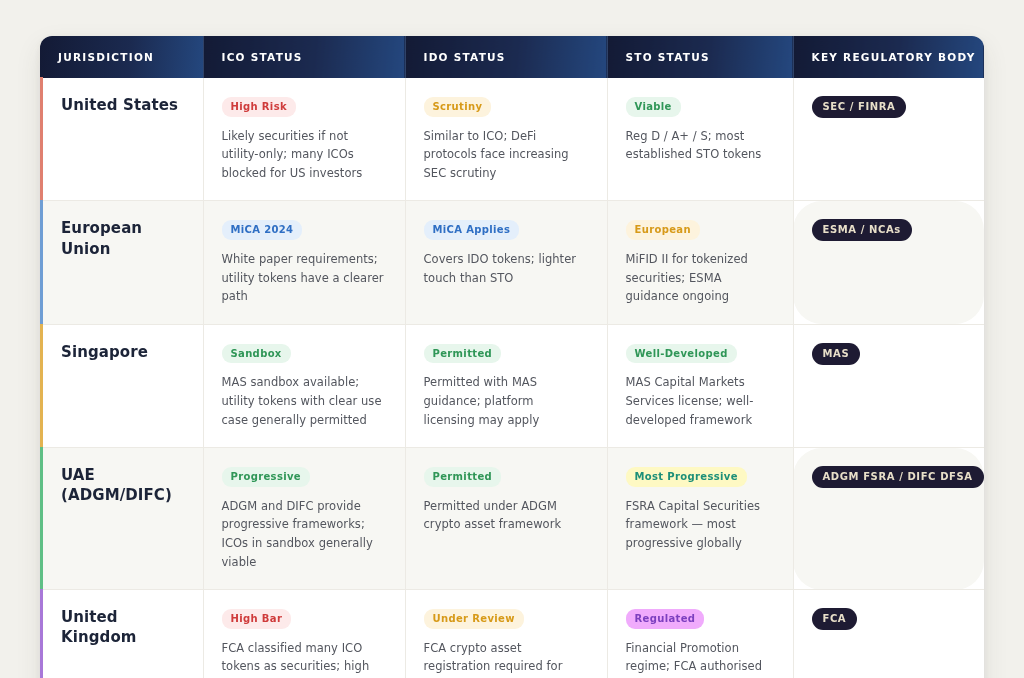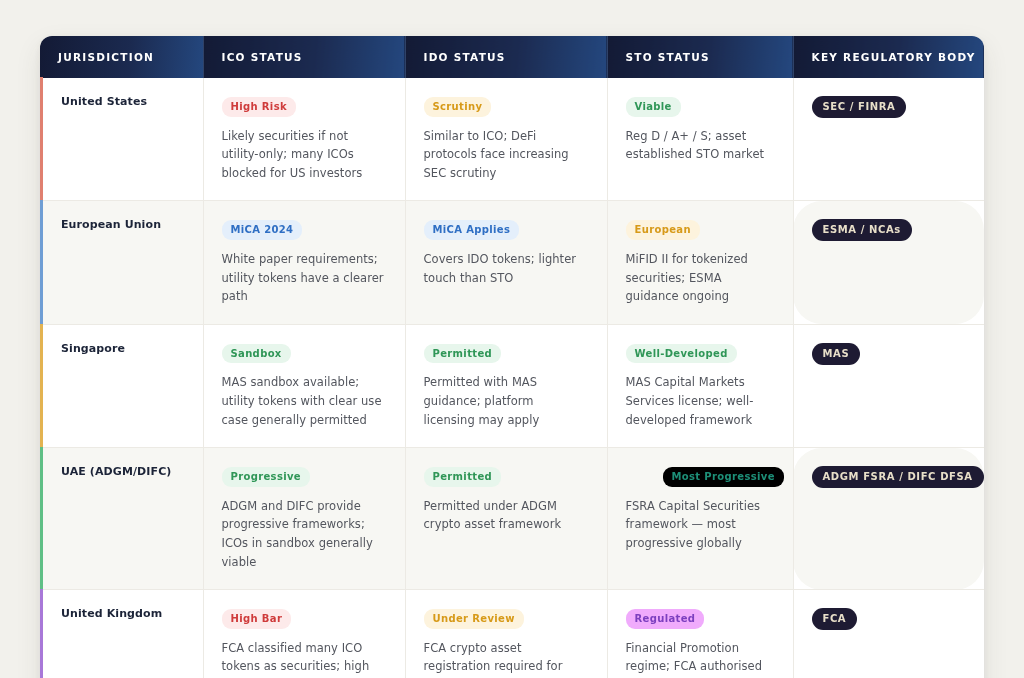--- a/index.html
+++ b/index.html
@@ -82,21 +82,21 @@
     padding-left: 21px;
   }
   td.juris-cell .accent {
     position: absolute;
     left: 0;
     top: -1px;
     bottom: -1px;
     width: 3px;
   }
   .juris-name {
-    font-size: 11px;
+    font-size: 15px;
     font-weight: bold;
     color: #1c2438;
     letter-spacing: 0.1px;
     line-height: 1.35;
   }
 
   
   .chip {
     display: inline-block;
     font-size: 10px;
@@ -106,21 +106,21 @@
     border-radius: 9px;
     line-height: 1.15;
     white-space: nowrap;
     text-align: center;
   }
 
   .chip-red    { background: #fdeaea; color: #cf3b3b; }
   .chip-amber  { background: #fdf3dd; color: #d79a19; }
   .chip-green  { background: #e7f6ec; color: #2f9657; }
   .chip-blue   { background: #e4effb; color: #2f6fc4; }
-  .chip-teal   { background: #000000; color: #1d8f78; margin-left: 37px; }
+  .chip-teal   { background: #fef9c3; color: #1d8f78; }
   .chip-purple { background: #f0abfc; color: #7c3fbf; }
 
   .cell-desc {
     margin-top: 10px;
     font-size: 11.5px;
     line-height: 1.62;
     color: #53565e;
     letter-spacing: 0.05px;
   }
 
@@ -161,21 +161,21 @@
         </tr>
       </thead>
       <tbody id="table-body">
           <tr class="">
             <td class="juris-cell">
               <span class="accent" style="background: rgb(224, 128, 112);"></span>
               <div class="juris-name">United States</div>
             </td>
             <td><span class="chip chip-red">High Risk</span><div class="cell-desc">Likely securities if not utility-only; many ICOs blocked for US investors</div></td>
             <td><span class="chip chip-amber">Scrutiny</span><div class="cell-desc">Similar to ICO; DeFi protocols face increasing SEC scrutiny</div></td>
-            <td><span class="chip chip-green">Viable</span><div class="cell-desc">Reg D / A+ / S; asset established STO market</div></td>
+            <td><span class="chip chip-green">Viable</span><div class="cell-desc">Reg D / A+ / S; most established STO tokens</div></td>
             <td><span class="pill">SEC / FINRA</span></td>
           </tr>
           <tr class="alt">
             <td class="juris-cell">
               <span class="accent" style="background: rgb(111, 158, 212);"></span>
               <div class="juris-name">European Union</div>
             </td>
             <td><span class="chip chip-blue">MiCA 2024</span><div class="cell-desc">White paper requirements; utility tokens have a clearer path</div></td>
             <td><span class="chip chip-blue">MiCA Applies</span><div class="cell-desc">Covers IDO tokens; lighter touch than STO</div></td>
             <td><span class="chip chip-amber">European</span><div class="cell-desc">MiFID II for tokenized securities; ESMA guidance ongoing</div></td>

